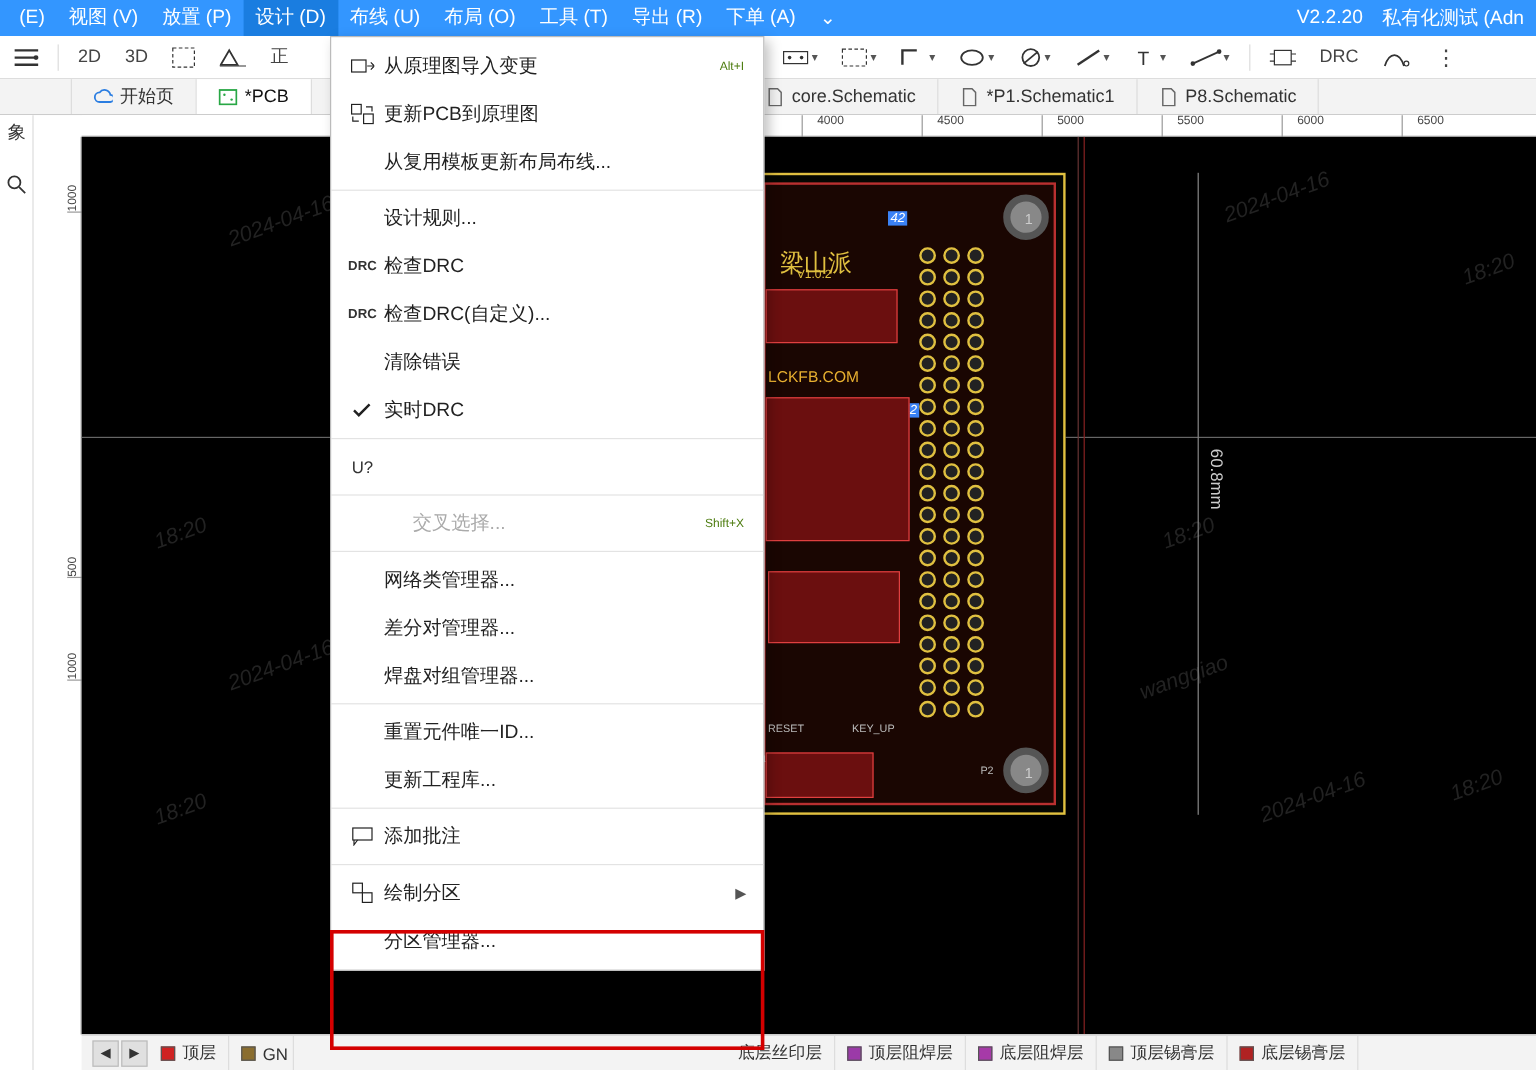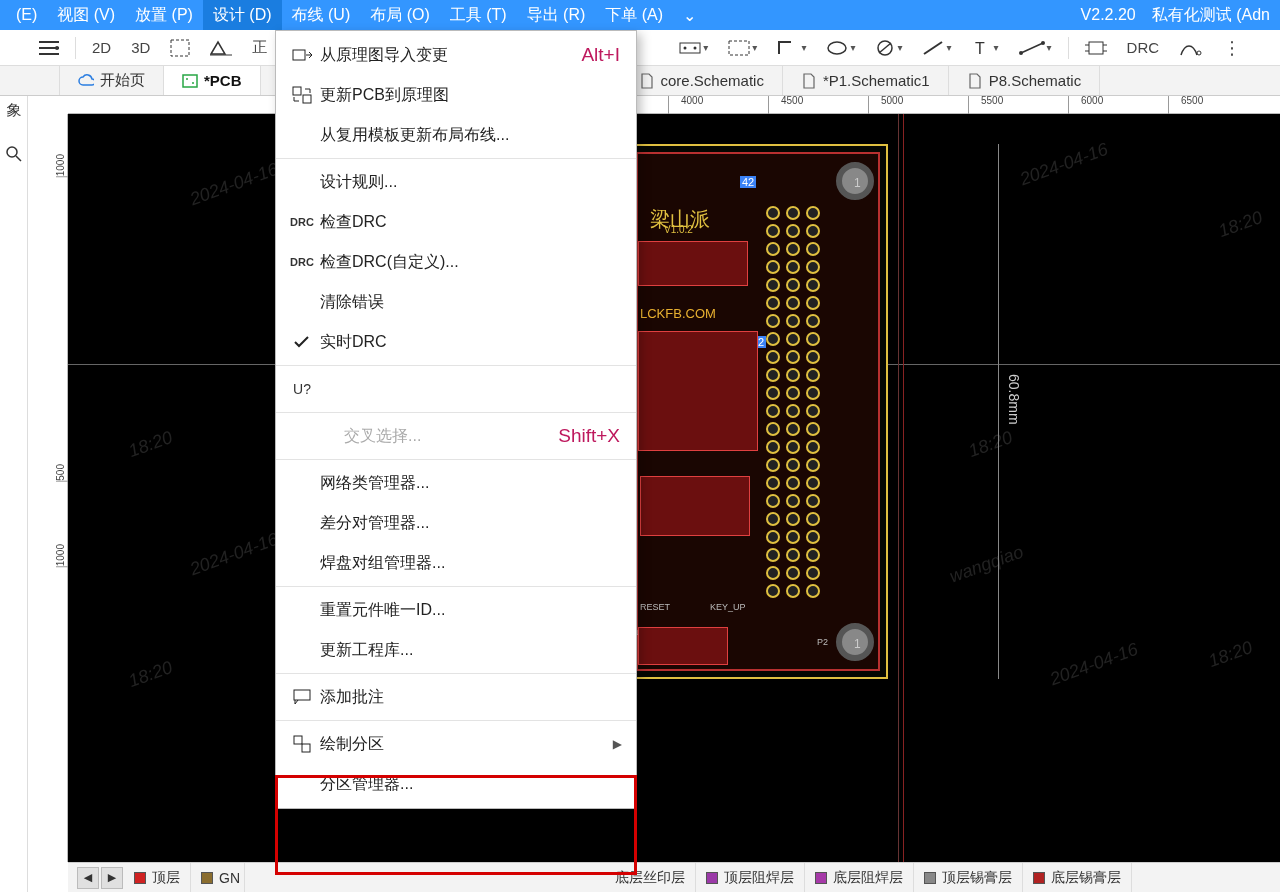--- a/index.html
+++ b/index.html
@@ -8,31 +8,31 @@
   
   .menubar { display:flex; align-items:center; height:30px; background:#3396ff; color:#fff; padding:0 6px; font-size:16px; white-space:nowrap; }
   .menubar .menu-item { padding:0 10px; height:30px; line-height:30px; cursor:pointer; }
   .menubar .menu-item.active { background:#1a7de0; }
   .menubar .overflow { padding:0 10px; }
   .menubar .spacer { flex:1; }
   .menubar .version { padding:0 12px; }
   .menubar .user { padding:0 4px; }
 
   
-  .toolbar { display:flex; align-items:center; height:36px; background:#fff; border-bottom:1px solid #ddd; padding:0 8px; font-size:15px; color:#333; gap:12px; white-space:nowrap;justify-content:center; }
+  .toolbar { display:flex; align-items:center; height:36px; background:#fff; border-bottom:1px solid #ddd; padding:0 8px; font-size:15px; color:#333; gap:12px; white-space:nowrap; }
   .toolbar .tb { height:28px; display:flex; align-items:center; justify-content:center; padding:0 4px; cursor:pointer; color:#444; }
   .toolbar .sep { width:1px; height:22px; background:#ddd; }
   .toolbar svg { display:block; }
   .toolbar .dd { display:flex; align-items:center; gap:2px; }
   .toolbar .caret { font-size:10px; color:#555; }
 
   
   .tabstrip { display:flex; align-items:stretch; height:30px; background:#f3f3f3; border-bottom:1px solid #ccc; font-size:15px; }
   .tabstrip .tab { display:flex; align-items:center; gap:6px; padding:0 18px; border-right:1px solid #ddd; cursor:pointer; color:#333; }
-  .tabstrip .tab.active { background:#fff; font-weight:700; color:#111; }
+  .tabstrip .tab.active { background:#fff; font-weight:400; color:#111; }
   .tabstrip .tab .ticon { width:16px; height:16px; display:inline-flex; align-items:center; justify-content:center; }
 
   
   .workarea { position:absolute; left:0; right:0; top:96px; bottom:0; background:#fff; }
   .sidepanel { position:absolute; left:0; top:0; width:28px; bottom:0; background:#fff; border-right:1px solid #ddd; }
   .sidepanel .sico { width:28px; height:28px; display:flex; align-items:center; justify-content:center; color:#333; cursor:pointer; }
   .canvas-outer { position:absolute; left:28px; right:0; top:0; bottom:0; }
 
   
   .ruler-h { position:absolute; left:40px; right:0; top:0; height:18px; background:#fff; border-bottom:1px solid #bbb; font-size:10px; color:#444; }
@@ -42,41 +42,41 @@
 
   .canvas { position:absolute; left:40px; top:18px; right:0; bottom:30px; background:#000; overflow:hidden; }
   .watermark { position:absolute; color:#222; font-style:italic; font-size:18px; transform:rotate(-20deg); user-select:none; }
   .board { position:absolute; left:560px; top:30px; width:260px; height:535px; background:#050702; border:2px solid #e0c040; }
   
   .board .inner-ring { position:absolute; border:2px solid #b83030; background:rgba(150,10,10,.15); }
   .board .hole { position:absolute; width:38px; height:38px; border-radius:50%; background:#888; border:6px solid #555; }
   .board .padcol { position:absolute; width:16px; }
   .board .padcol .pad { width:14px; height:14px; border-radius:50%; background:#222; border:2px solid #e0c040; margin-bottom:4px; }
   .board .chip { position:absolute; background:#6b0f0f; border:1px solid #e04040; }
-  .board .label42 { position:absolute; background:#3b82f6; color:#fff; font-size:11px; padding:0 2px; }
+  .board .label42 { position:absolute; background:#3b82f6; color:#fff; font-size:11px; padding:0 2px;font-style:italic; }
   .board .silktxt { position:absolute; color:#e0c040; font-size:11px; white-space:nowrap; }
   .board .silktxtw { position:absolute; color:#bbb; font-size:9px; white-space:nowrap; }
   .dimension { position:absolute; color:#ccc; font-size:14px; writing-mode:vertical-rl; }
   .dim-line { position:absolute; border-left:1px solid #888; }
   .origin-line-h { position:absolute; left:0; right:0; height:0; border-top:1px solid #666; }
   .origin-line-v { position:absolute; top:0; bottom:0; width:0; border-left:1px solid #663333; }
 
   
   .layerbar { position:absolute; left:40px; right:0; bottom:0; height:30px; background:#f3f3f3; border-top:1px solid #ccc; display:flex; align-items:center; font-size:14px; color:#333; }
   .layerbar .navbtn { width:22px; height:22px; margin:0 1px; background:#e0e0e0; border:1px solid #bbb; display:flex; align-items:center; justify-content:center; font-size:11px; cursor:pointer;}
   .layerbar .layer { display:flex; align-items:center; gap:6px; padding:0 10px; height:30px; border-right:1px solid #ddd; cursor:pointer; }
   .layerbar .sw { width:12px; height:12px; border:1px solid #555; }
 
   
   .dropdown { position:absolute; left:275px; top:30px; width:362px; background:#fff; border:1px solid #bbb; box-shadow:4px 4px 10px rgba(0,0,0,.25); z-index:100; padding:4px 0; font-size:16px; }
   .dropdown .mi { height:40px; display:flex; align-items:center; padding:0 16px 0 12px; cursor:pointer; color:#222; position:relative;}
   .dropdown .mi.disabled { color:#aaa; cursor:default;padding-left:36px;}
   .dropdown .mi .mico { width:28px; display:flex; justify-content:center; align-items:center; color:#333; }
   .dropdown .mi .lbl { flex:1; padding-left:4px;}
-  .dropdown .mi .accel { color:#be185d; font-size:19px;}
+  .dropdown .mi .accel { color:#4d7c0f; font-size:10px;}
   .dropdown .mi .sub { font-size:12px; color:#555; position:absolute; right:14px;}
   .dropdown .divider { height:1px; background:#e3e3e3; margin:3px 0;}
   .highlight-box { position:absolute; left:275px; top:775px; width:362px; height:100px; border:3px solid #d40000; z-index:101; pointer-events:none;}
 
 </style>
 </head>
 <body>
 
 <div class="menubar">
   <div class="menu-item">(E)</div>

